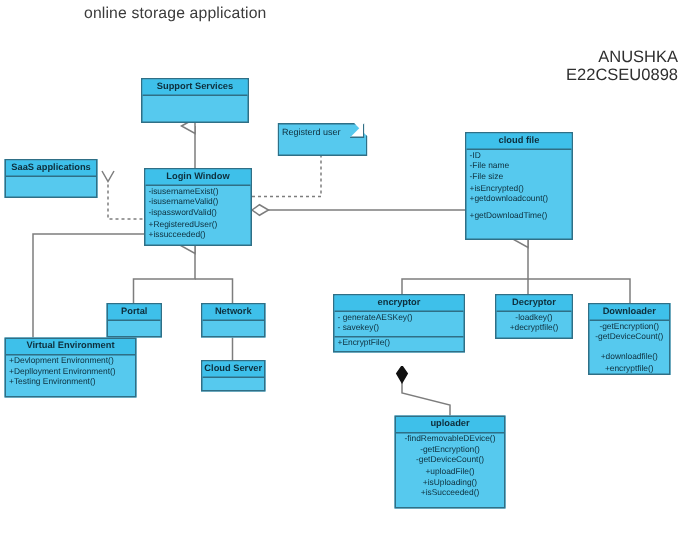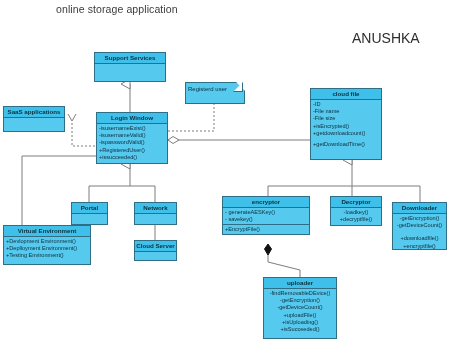--- a/index.html
+++ b/index.html
@@ -30,22 +30,22 @@
     font-size: 10.5px;
     color: #3b3b3b;
     letter-spacing: 0.1px;
     white-space: nowrap;
   }
   .author-block {
     position: absolute;
     left: 352px;
     top: 33px;
     width: 100px;
-    text-align: left;
-    font-size: 14px;
+    text-align: right;
+    font-size: 11px;
     color: #2f2f2f;
     line-height: 11.5px;
   }
   .author-block div { white-space: nowrap; }
 
   
   .node {
     position: absolute;
     box-sizing: border-box;
     border: 1px solid #2f6f86;
@@ -158,20 +158,21 @@
       <path d="M352,186 L420,186 L420,202"></path>
 
       <path d="M268,255 L268,262 L300,270 L300,277" marker-start="url(#filledDiamond)"></path>
     </g>
   </svg>
 
   <div class="diagram-title">online storage application</div>
 
   <div class="author-block">
     <div>ANUSHKA</div>
+    <div>E22CSEU0898</div>
   </div>
 
   <div class="node" style="left:94px; top:52px; width:72px; height:30px;">
     <div class="title">Support Services</div>
     <div class="compartment empty-comp" style="height:20px;"></div>
   </div>
 
   <div class="node" style="left:3px; top:106px; width:62px; height:26px;">
     <div class="title">SaaS applications</div>
     <div class="compartment empty-comp" style="height:16px;"></div>

